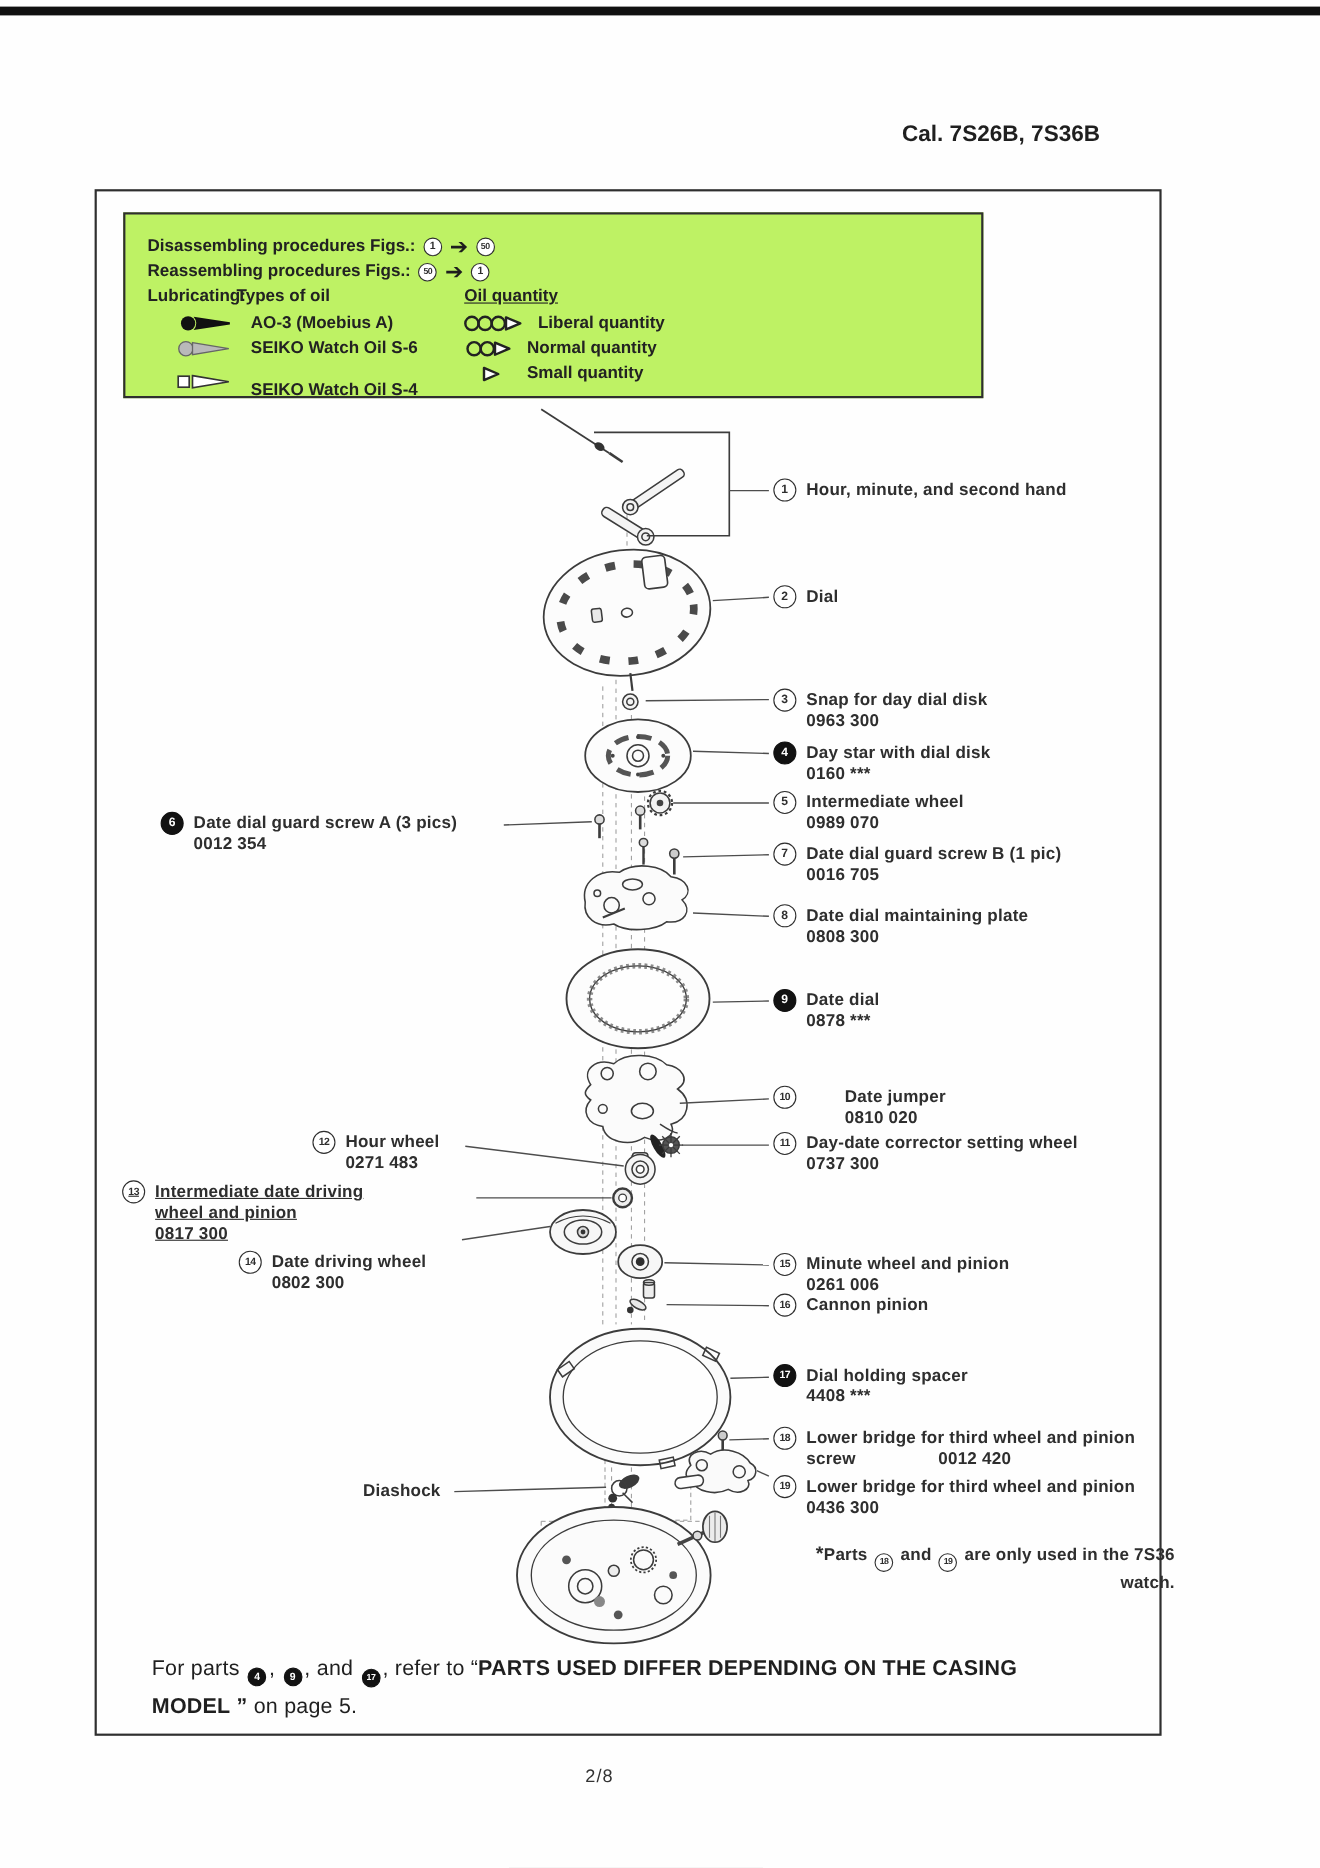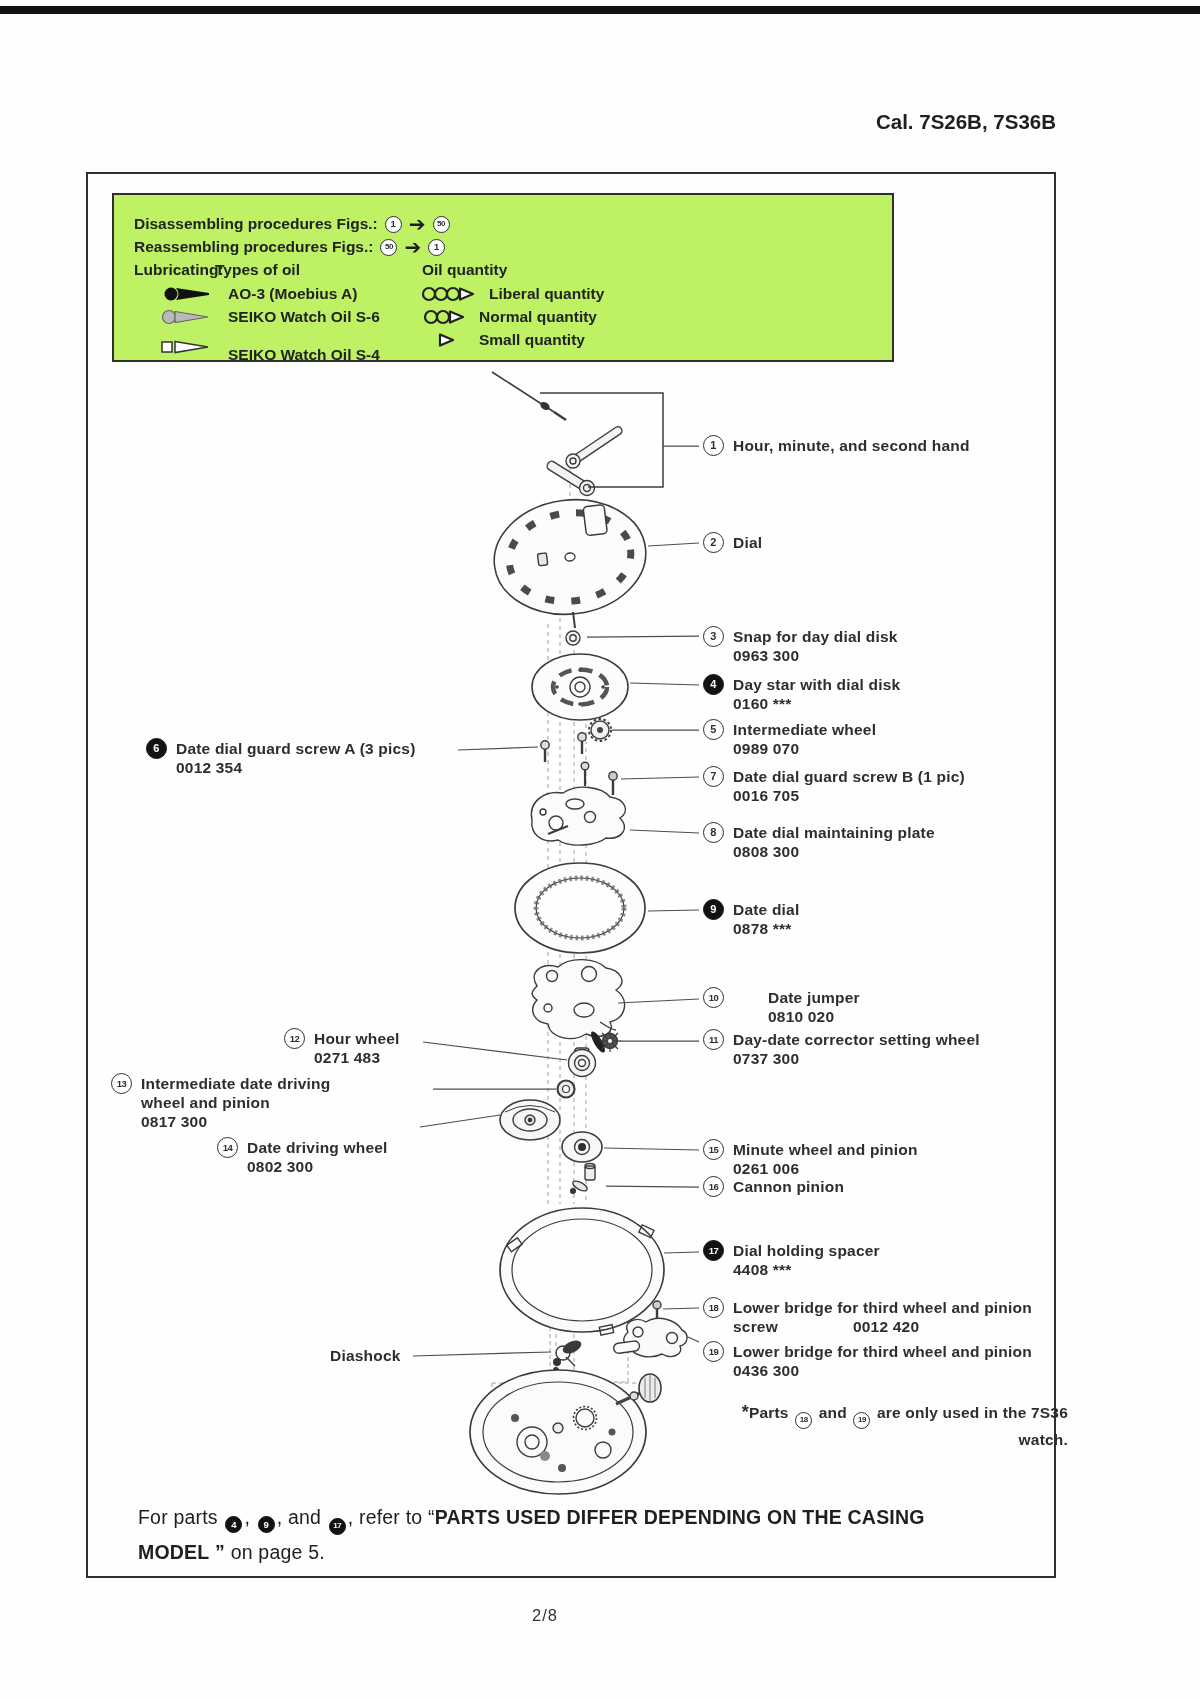--- a/index.html
+++ b/index.html
@@ -1,21 +1,21 @@
 <!DOCTYPE html>
 <html><head>
 <meta charset="utf-8">
 <style>
   html,body{margin:0;padding:0;background:#e8e8e8;}
   .page{position:relative;width:1200px;height:1698px;background:#fefefe;overflow:hidden;
         font-family:"Liberation Sans",sans-serif;color:#2e2e2e;}
   .abs{position:absolute;}
   .scan-bar{left:0;top:6px;width:1200px;height:8px;background:#101010;}
   .page-title{left:78px;top:108px;font:700 44px/1.1 "Liberation Serif",serif;letter-spacing:.5px;color:#242424;}
-  .caliber{left:820px;top:110px;width:236px;text-align:right;font:700 20.5px/1.2 "Liberation Sans",sans-serif;color:#1f1f1f;}
+  .caliber{left:820px;top:110px;width:236px;font:700 20.5px/1.2 "Liberation Sans",sans-serif;color:#1f1f1f;}
   .outer-box{left:86px;top:172px;width:966px;height:1402px;border:2.2px solid #2f2f2f;}
   .legend-box{left:112px;top:193px;width:778px;height:165px;border:2px solid #2f2f2f;background:#bef264;}
   .lg-row{position:absolute;display:flex;align-items:center;gap:7px;font:700 15.5px/1.2 "Liberation Sans",sans-serif;color:#222;}
   .lg-text{white-space:nowrap;}
   .badge{flex:0 0 auto;box-sizing:border-box;width:21px;height:21px;border:1.7px solid #2e2e2e;border-radius:50%;
          display:inline-flex;align-items:center;justify-content:center;background:#fff;
          font:700 11px/1 "Liberation Sans",sans-serif;color:#2e2e2e;}
   .badge.b2{font-size:9.5px;letter-spacing:-.5px;}
   .badge.filled{background:#121212;border-color:#121212;color:#fff;}
   .badge.sm{width:17px;height:17px;font-size:9.5px;}
@@ -61,21 +61,21 @@
       <span class="badge sm b2">50</span>
       <span class="arrow">➔</span>
       <span class="badge sm">1</span>
     </div>
     <div class="lg-row" style="left:20px;top:66px;">
       <span class="lg-text">Lubricating:</span>
     </div>
     <div class="lg-row" style="left:101px;top:66px;">
       <span class="lg-text">Types of oil</span>
     </div>
-    <div class="lg-row" style="left:308px;top:66px;">
+    <div class="lg-row" style="left:308px;top:66px;text-decoration:underline;">
       <span class="lg-text">Oil quantity</span>
     </div>
 
     <div class="lg-row" style="left:48px;top:89px;">
       <svg class="icon-svg" width="52" height="20">
         <circle cx="9" cy="10" r="6.5" fill="#111"></circle>
         <path d="M14,4 L47,9 L47,11 L14,16 Q19,10 14,4 Z" fill="#111"></path>
       </svg>
       <span class="lg-text" style="margin-left:7px;">AO-3 (Moebius A)</span>
     </div>
@@ -405,21 +405,21 @@
     <div class="ptext"><span>Day-date corrector setting wheel</span>
       <div class="pcode">0737 300</div></div>
   </div>
 
   <div class="part-label" style="left:284px;top:1029px;width:220px;">
     <span class="badge b2">12</span>
     <div class="ptext"><span>Hour wheel</span>
       <div class="pcode">0271 483</div></div>
   </div>
 
-  <div class="part-label" style="left:111px;top:1074px;width:250px;">
+  <div class="part-label" style="left:111px;top:1074px;width:250px;text-decoration:underline;">
     <span class="badge b2">13</span>
     <div class="ptext"><span>Intermediate date driving wheel and pinion</span>
       <div class="pcode">0817 300</div></div>
   </div>
 
   <div class="part-label" style="left:217px;top:1138px;width:240px;">
     <span class="badge b2">14</span>
     <div class="ptext"><span>Date driving wheel</span>
       <div class="pcode">0802 300</div></div>
   </div>

